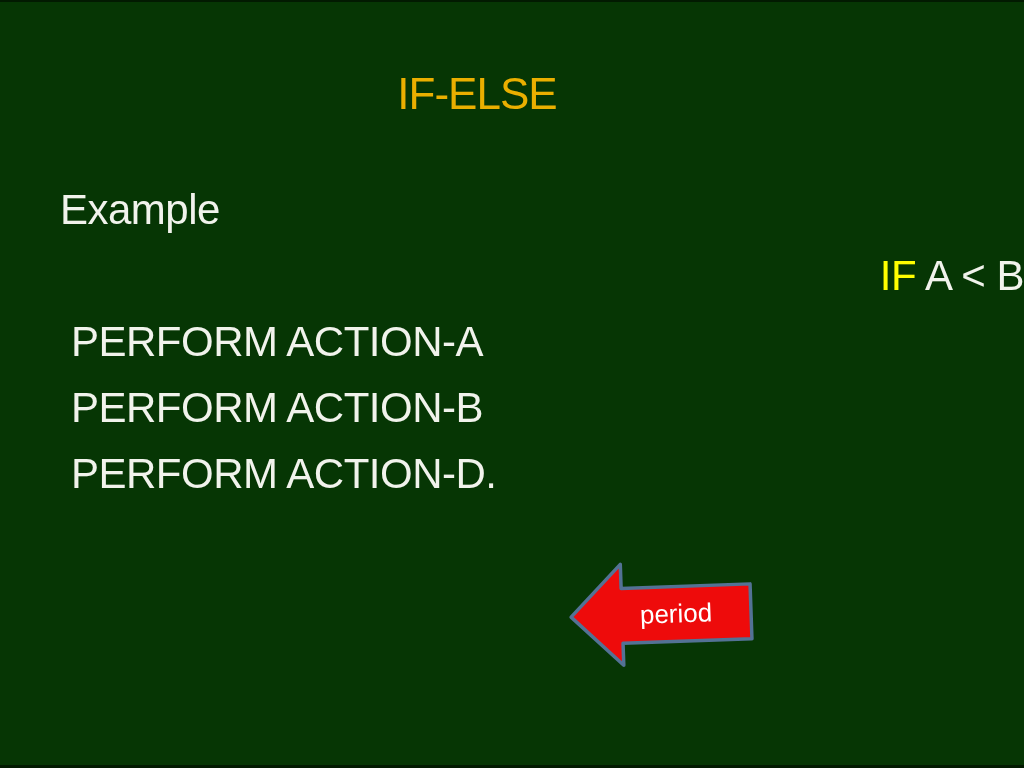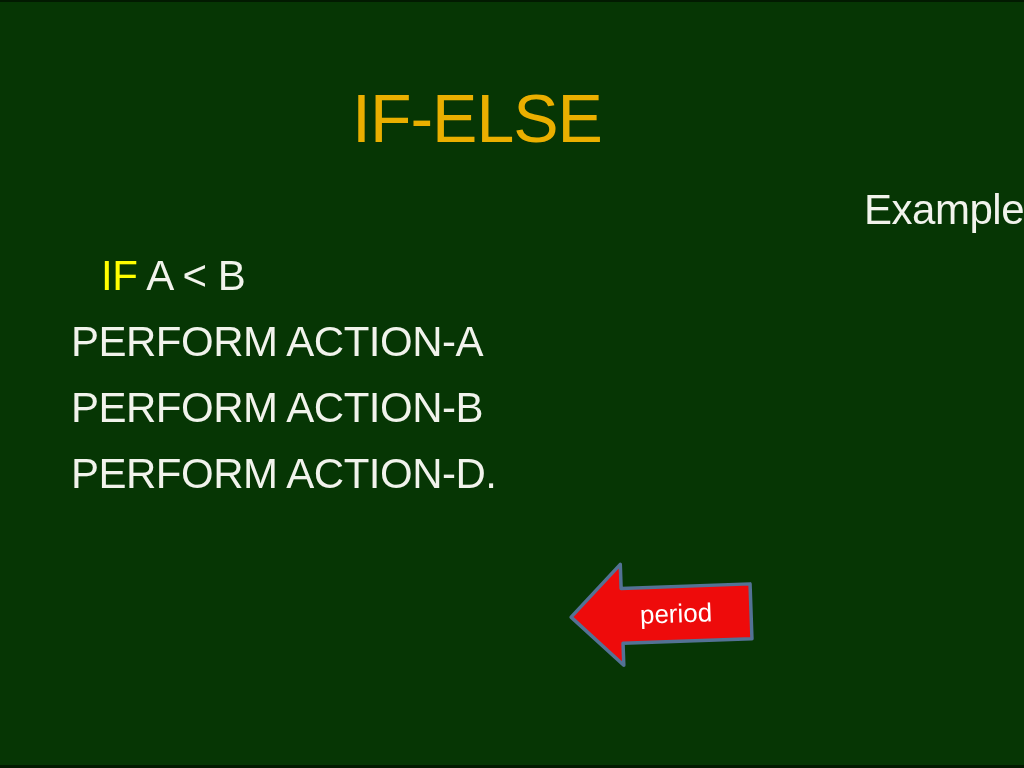--- a/index.html
+++ b/index.html
@@ -18,41 +18,40 @@
     position: absolute; left: 0; width: 1024px;
     background: #021a01;
   }
   .edge-strip.top { top: 0; height: 2px; }
   .edge-strip.bottom { bottom: 0; height: 3px; }
 
   .slide-title {
     position: absolute;
     top: 58px; left: 0; width: 954px;
     text-align: center;
-    font-size: 68px;
+    font-size: 44px;
     line-height: 72px;
     letter-spacing: -1px;
     color: var(--title, #EAAF00);
-    margin-top: 24px;
   }
 
   .body-text {
     position: absolute;
     top: 177px; left: 0; width: 1024px;
   }
   .code-line {
     height: 66px;
     line-height: 66px;
     font-size: 42px;
     letter-spacing: -0.5px;
     white-space: pre;
     color: var(--body, #F1F3EC);
   }
-  .indent-0 { padding-left: 60px; text-align: right; }
-  .indent-1 { padding-left: 101px; }
+  .indent-0 { padding-left: 60px; }
+  .indent-1 { padding-left: 101px; text-align: right; }
   .indent-2 { padding-left: 71px; }
   .kw { color: var(--keyword, #FFFF00); }
 
   .period-callout {
     position: absolute;
     left: 568px; top: 560px;
     width: 186px; height: 106px;
     transform: rotate(-2deg);
   }
   .period-callout svg { position: absolute; left: 0; top: 0; }

